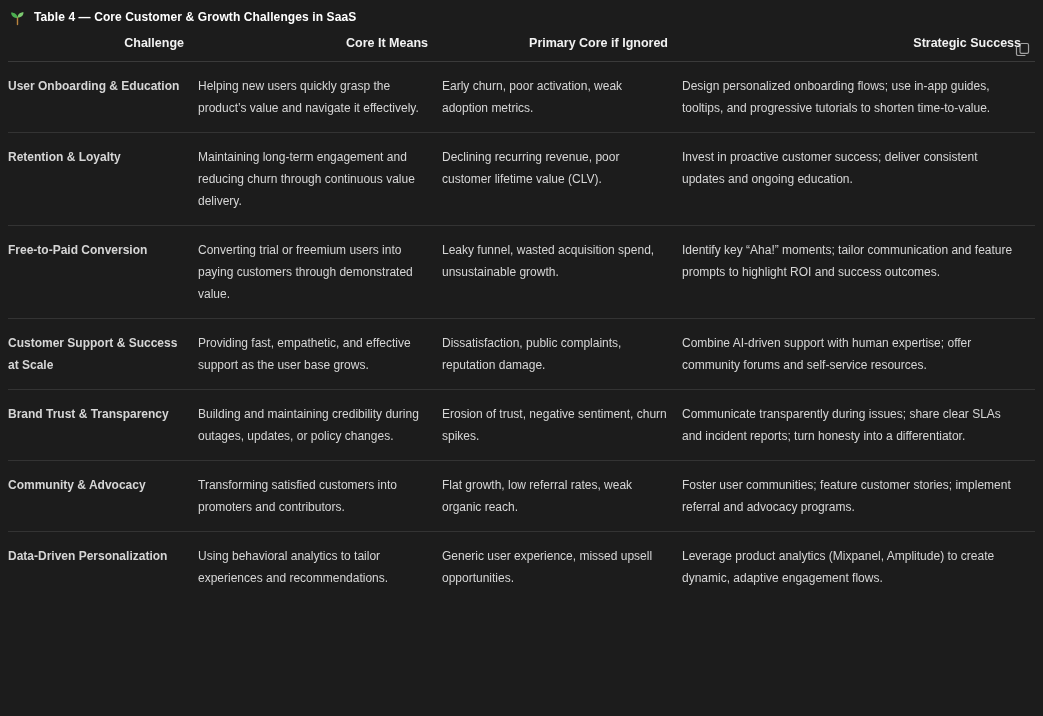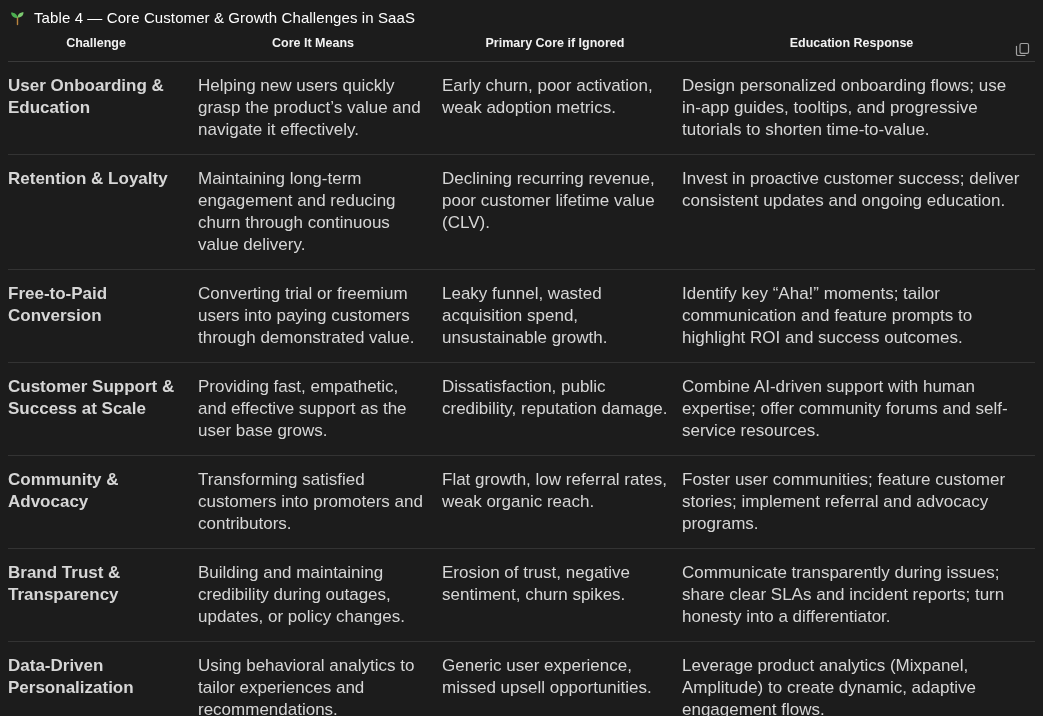--- a/index.html
+++ b/index.html
@@ -32,42 +32,42 @@
   }
   .title-icon {
     width: 18px;
     height: 18px;
     display: inline-flex;
     align-items: center;
     justify-content: center;
     flex: 0 0 auto;
   }
   .title-text {
-    font-size: 15px;
-    font-weight: normal;
+    font-size: 12px;
+    font-weight: bold;
     color: #ffffff;
     letter-spacing: 0.1px;
   }
   
   table.tbl {
     width: 1027px;
     border-collapse: collapse;
     table-layout: fixed;
   }
   table.tbl th {
-    text-align: center;
+    text-align: right;
     font-size: 12.5px;
     font-weight: bold;
     color: #f2f2f2;
     padding: 0 14px 11px 0;
     vertical-align: top;
     border-bottom: 1px solid #3a3a3a;
   }
   table.tbl td {
-    font-size: 17px;
+    font-size: 12px;
     line-height: 22px;
     color: #d6d6d6;
     padding: 13px 14px 13px 0;
     vertical-align: top;
     border-bottom: 1px solid #333333;
   }
   table.tbl tr:last-child td {
     border-bottom: none;
   }
   td.c0 {
@@ -121,21 +121,21 @@
       <col class="col0">
         <col class="col1">
         <col class="col2">
         <col class="col3">
     </colgroup>
     <thead>
       <tr>
         <th>Challenge</th>
         <th>Core It Means</th>
         <th>Primary Core if Ignored</th>
-        <th>Education Response</th>
+        <th>Strategic Success</th>
       </tr>
     </thead>
     <tbody>
       <tr>
         <td class="c0">User Onboarding &amp; Education</td>
         <td>Helping new users quickly grasp the product’s value and navigate it effectively.</td>
         <td>Early churn, poor activation, weak adoption metrics.</td>
         <td>Design personalized onboarding flows; use in-app guides, tooltips, and progressive tutorials to shorten time-to-value.</td>
       </tr>
       <tr>
@@ -146,34 +146,34 @@
       </tr>
       <tr>
         <td class="c0">Free-to-Paid Conversion</td>
         <td>Converting trial or freemium users into paying customers through demonstrated value.</td>
         <td>Leaky funnel, wasted acquisition spend, unsustainable growth.</td>
         <td>Identify key “Aha!” moments; tailor communication and feature prompts to highlight ROI and success outcomes.</td>
       </tr>
       <tr>
         <td class="c0">Customer Support &amp; Success at Scale</td>
         <td>Providing fast, empathetic, and effective support as the user base grows.</td>
-        <td>Dissatisfaction, public credibility, reputation damage.</td>
+        <td>Dissatisfaction, public complaints, reputation damage.</td>
         <td>Combine AI-driven support with human expertise; offer community forums and self-service resources.</td>
+      </tr>
+      <tr>
+        <td class="c0">Brand Trust &amp; Transparency</td>
+        <td>Building and maintaining credibility during outages, updates, or policy changes.</td>
+        <td>Erosion of trust, negative sentiment, churn spikes.</td>
+        <td>Communicate transparently during issues; share clear SLAs and incident reports; turn honesty into a differentiator.</td>
       </tr>
       <tr>
         <td class="c0">Community &amp; Advocacy</td>
         <td>Transforming satisfied customers into promoters and contributors.</td>
         <td>Flat growth, low referral rates, weak organic reach.</td>
         <td>Foster user communities; feature customer stories; implement referral and advocacy programs.</td>
-      </tr>
-      <tr>
-        <td class="c0">Brand Trust &amp; Transparency</td>
-        <td>Building and maintaining credibility during outages, updates, or policy changes.</td>
-        <td>Erosion of trust, negative sentiment, churn spikes.</td>
-        <td>Communicate transparently during issues; share clear SLAs and incident reports; turn honesty into a differentiator.</td>
       </tr>
       <tr>
         <td class="c0">Data-Driven Personalization</td>
         <td>Using behavioral analytics to tailor experiences and recommendations.</td>
         <td>Generic user experience, missed upsell opportunities.</td>
         <td>Leverage product analytics (Mixpanel, Amplitude) to create dynamic, adaptive engagement flows.</td>
       </tr>
     </tbody>
   </table>
 

